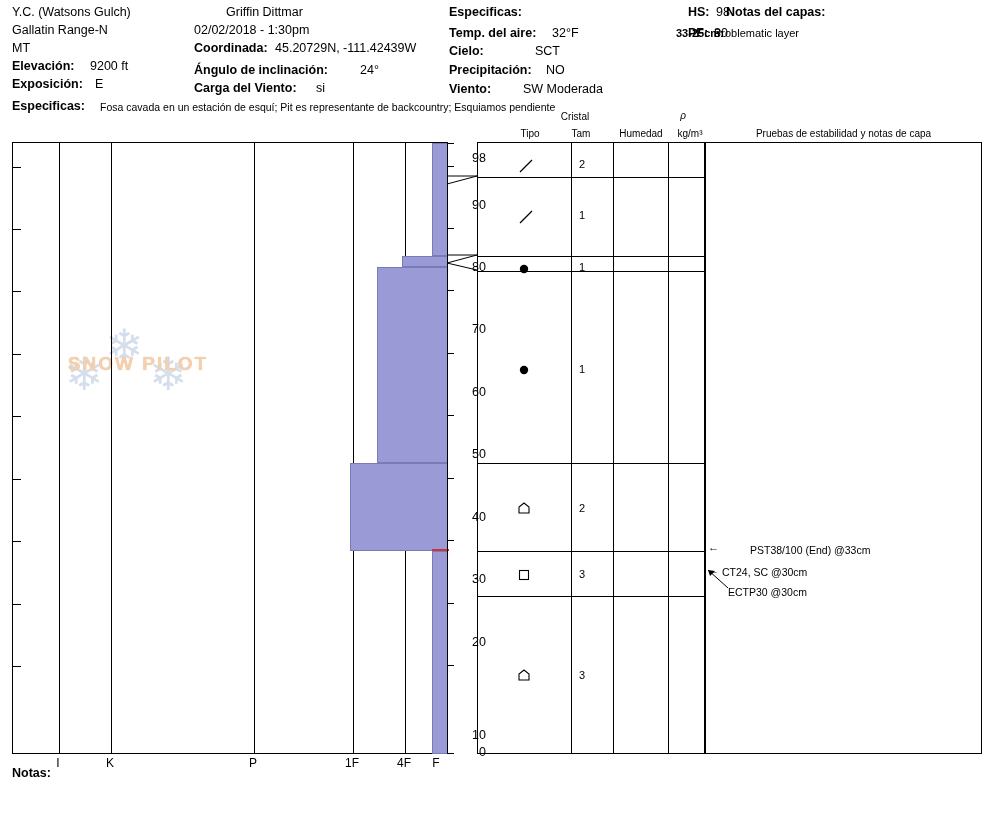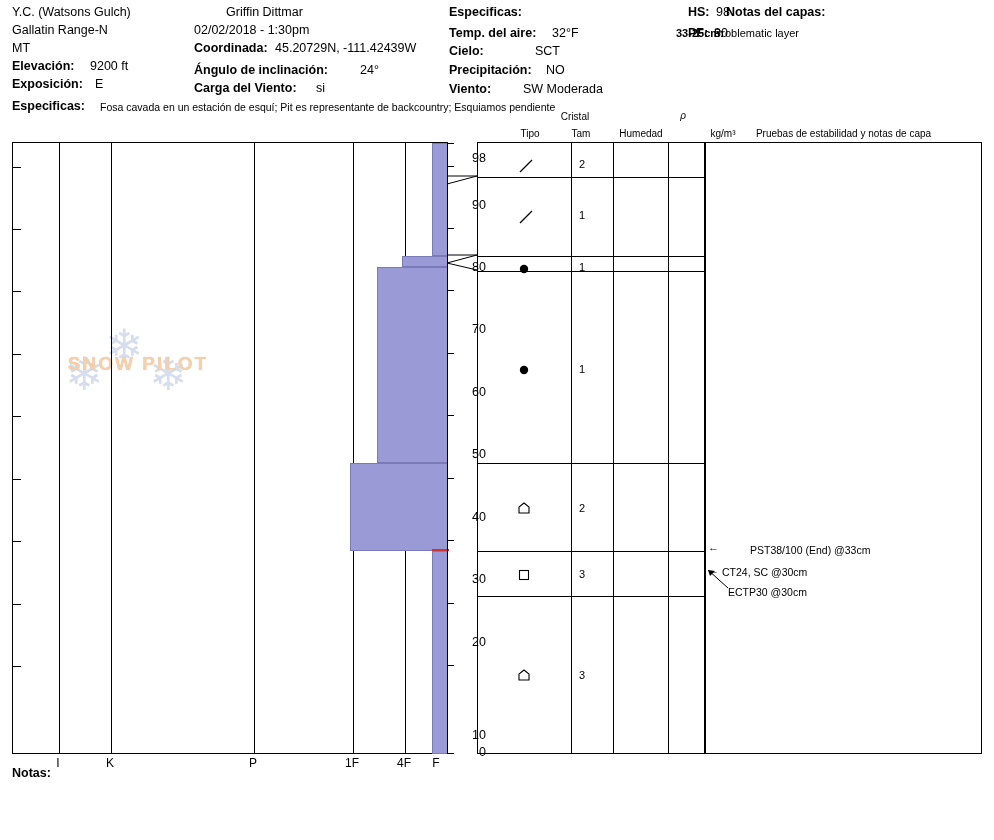--- a/index.html
+++ b/index.html
@@ -110,21 +110,21 @@
 <div class="hdr lbl" style="left:12px; top:99px;">Especificas:</div>
 <div class="hdr small" style="left:100px; top:101px;">Fosa cavada en un estación de esquí; Pit es representante de backcountry; Esquiamos pendiente</div>
 
 <div class="hdr lbl" style="left:12px; top:766px;">Notas:</div>
 
 <div class="colhdr" style="left:520px; top:111px; width:110px;">Cristal</div>
 <div class="colhdr" style="left:500px; top:128px; width:60px;">Tipo</div>
 <div class="colhdr" style="left:560px; top:128px; width:42px;">Tam</div>
 <div class="colhdr" style="left:606px; top:128px; width:70px;">Humedad</div>
 <div class="colhdr" style="left:660px; top:110px; width:46px; font-style:italic;">ρ</div>
-<div class="colhdr" style="left:693px; top:128px; width:60px;">kg/m³</div>
+<div class="colhdr" style="left:660px; top:128px; width:60px;">kg/m³</div>
 <div class="colhdr" style="left:705px; top:128px; width:277px;">Pruebas de estabilidad y notas de capa</div>
 
 <div class="frame" id="hardnessBox">
 
   <div id="wm">
     <div class="flake" style="left:52px; top:2px;">❄</div>
     <div class="flake" style="left:12px; top:30px;">❄</div>
     <div class="flake" style="left:96px; top:30px;">❄</div>
     <div class="wtext">SNOW PILOT</div>
   </div>

